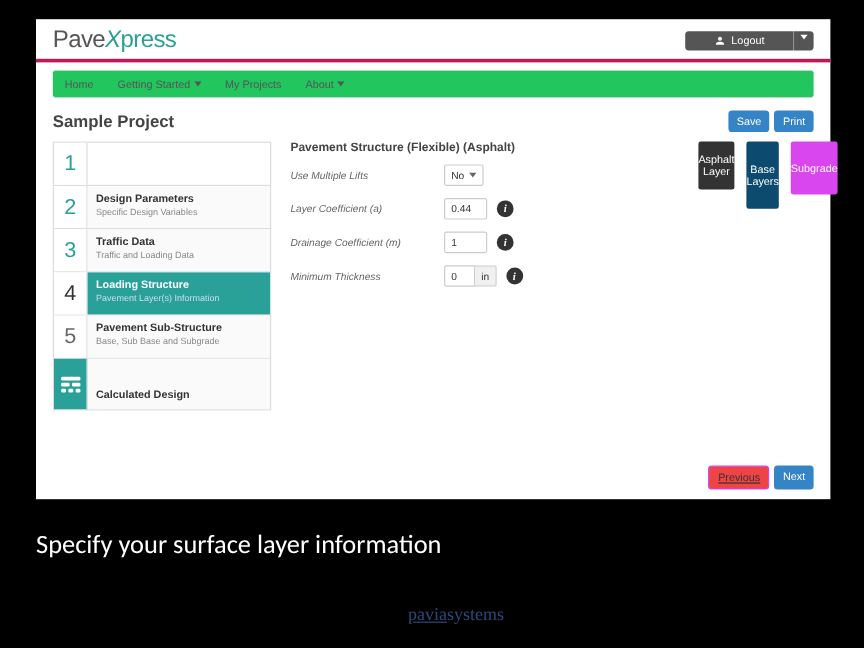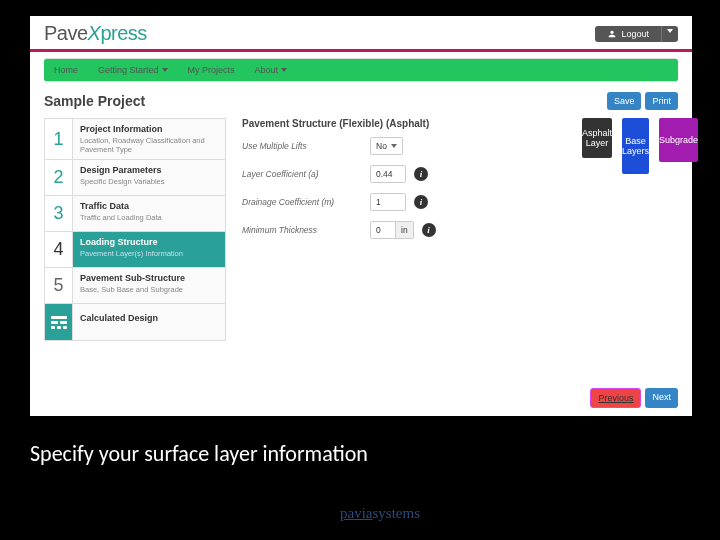--- a/index.html
+++ b/index.html
@@ -27,21 +27,21 @@
     align-items: center;
     justify-content: space-between;
     padding: 6px 14px 4px 14px;
     border-bottom: 3px solid #be185d;
   }
   .logo { font-size: 20px; font-weight: 600; letter-spacing: -0.5px; }
   .logo .thin { font-weight: 300; color: #555; }
   .logo .x { color: #2aa198; font-style: italic; font-weight: 500; }
   .logout-grp { display: flex; }
   .logout-btn {
-    background: #555; color: #fff; padding: 3px 12px;
+    background: #555; color: #fff; padding: 3px 24px;
     border-radius: 3px 0 0 3px; display: flex; align-items: center; gap: 4px;
   }
   .logout-caret {
     background: #555; color: #fff; padding: 3px 5px;
     border-left: 1px solid #777; border-radius: 0 3px 3px 0;
   }
   .user-ico {
     width: 10px; height: 10px; display: inline-block;
   }
   .user-ico svg { width: 100%; height: 100%; fill: #fff; }
@@ -174,22 +174,22 @@
     height: 48px;
     display: flex;
     align-items: center;
     justify-content: center;
     font-size: 9px;
     color: #fff;
     border-radius: 2px;
     text-align: center;
   }
   .layer.asphalt { background: #333; height: 40px; }
-  .layer.base { background: #1d4ed8; height: 56px; }
-  .layer.subgrade { background: #a21caf; height: 44px; }
+  .layer.base { background: #0c4a6e; height: 56px; }
+  .layer.subgrade { background: #d946ef; height: 44px; }
   
   .footer-nav {
     position: absolute;
     bottom: 8px;
     right: 14px;
     display: flex;
     gap: 4px;
   }
   
   .caption {
@@ -257,24 +257,20 @@
       <div class="btn btn-primary">Save</div>
       <div class="btn btn-primary">Print</div>
     </div>
   </div>
 
   <div class="main">
 
     <div class="sidebar">
       <div class="step done">
         <div class="step-num">1</div>
-        <div class="step-body">
-          <div class="st-title">Project Information</div>
-          <div class="st-sub">Location, Roadway Classification and Pavement Type</div>
-        </div>
       </div>
       <div class="step done">
         <div class="step-num">2</div>
         <div class="step-body">
           <div class="st-title">Design Parameters</div>
           <div class="st-sub">Specific Design Variables</div>
         </div>
       </div>
       <div class="step done">
         <div class="step-num">3</div>
@@ -302,21 +298,21 @@
           <div class="calc-ico">
               <span class="r1"></span>
               <span class="r2"></span>
               <span class="r3"></span>
               <span class="r4"></span>
               <span class="r5"></span>
               <span class="r6"></span>
             </div>
         </div>
         <div class="step-body">
-          <div class="st-title" style="margin-top:4px">Calculated Design</div>
+          <div class="st-title" style="margin-top:20px">Calculated Design</div>
         </div>
       </div>
     </div>
 
     <div class="form-area">
       <div class="form-title">Pavement Structure (Flexible) (Asphalt)</div>
 
       <div class="form-row">
         <div class="form-label">Use Multiple Lifts</div>
         <div class="form-ctrl">

